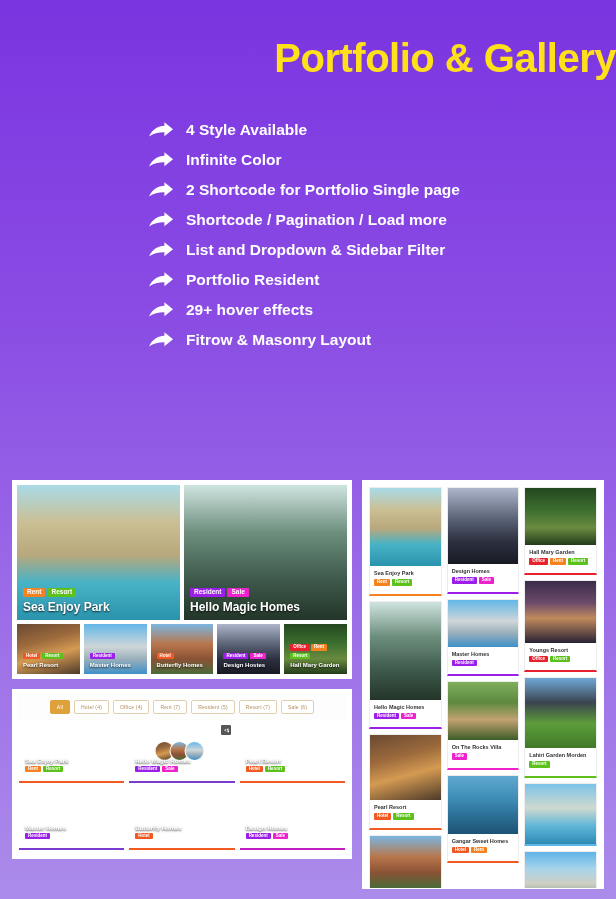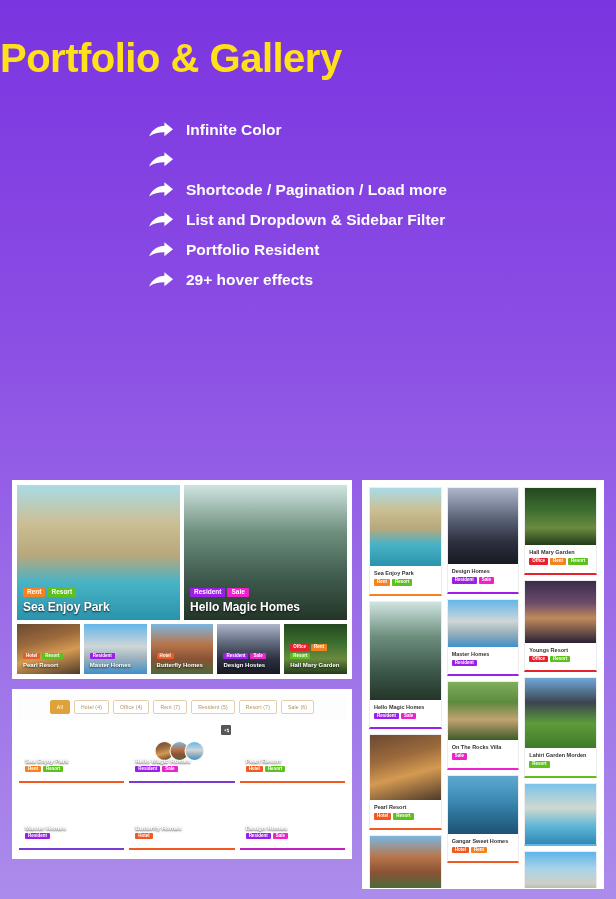--- a/index.html
+++ b/index.html
@@ -7,21 +7,21 @@
     width: 616px; height: 899px;
     font-family: "Liberation Sans", sans-serif;
     background: linear-gradient(180deg, #7b34e0 0%, #8a4ce4 35%, #9a6ae7 65%, #ab8ceb 100%);
     overflow: hidden;
     position: relative;
   }
 
   
   .hero { padding-top: 36px; }
   .hero-title {
-    text-align: left;
+    text-align: right;
     font-size: 40px;
     font-weight: bold;
     color: #ffe11b;
     letter-spacing: -0.5px;
     line-height: 1.1;
   }
 
   .features {
     margin: 38px 0 0 148px;
     display: flex;
@@ -156,28 +156,37 @@
 
 <div class="hero">
   <div class="hero-title">Portfolio &amp; Gallery</div>
   <div class="features" id="feature-list">
       <div class="feature-row">
         <span>
           <svg class="arrow-icon" viewBox="0 0 26 18">
             <path fill="#fff" d="M1 15.5c3.2-7.4 9.2-10.6 15.4-10.8V1.2L25 8.2l-8.6 7v-3.9C11 11.2 5.6 12.3 1 15.5z"></path>
           </svg>
         </span>
+        <span class="feature-label">4 Style Available</span>
+      </div>
+      <div class="feature-row">
+        <span>
+          <svg class="arrow-icon" viewBox="0 0 26 18">
+            <path fill="#fff" d="M1 15.5c3.2-7.4 9.2-10.6 15.4-10.8V1.2L25 8.2l-8.6 7v-3.9C11 11.2 5.6 12.3 1 15.5z"></path>
+          </svg>
+        </span>
         <span class="feature-label">Infinite Color</span>
       </div>
       <div class="feature-row">
         <span>
           <svg class="arrow-icon" viewBox="0 0 26 18">
             <path fill="#fff" d="M1 15.5c3.2-7.4 9.2-10.6 15.4-10.8V1.2L25 8.2l-8.6 7v-3.9C11 11.2 5.6 12.3 1 15.5z"></path>
           </svg>
         </span>
+        <span class="feature-label">2 Shortcode for Portfolio Single page</span>
       </div>
       <div class="feature-row">
         <span>
           <svg class="arrow-icon" viewBox="0 0 26 18">
             <path fill="#fff" d="M1 15.5c3.2-7.4 9.2-10.6 15.4-10.8V1.2L25 8.2l-8.6 7v-3.9C11 11.2 5.6 12.3 1 15.5z"></path>
           </svg>
         </span>
         <span class="feature-label">Shortcode / Pagination / Load more</span>
       </div>
       <div class="feature-row">
@@ -196,20 +205,28 @@
         </span>
         <span class="feature-label">Portfolio Resident</span>
       </div>
       <div class="feature-row">
         <span>
           <svg class="arrow-icon" viewBox="0 0 26 18">
             <path fill="#fff" d="M1 15.5c3.2-7.4 9.2-10.6 15.4-10.8V1.2L25 8.2l-8.6 7v-3.9C11 11.2 5.6 12.3 1 15.5z"></path>
           </svg>
         </span>
         <span class="feature-label">29+ hover effects</span>
+      </div>
+      <div class="feature-row">
+        <span>
+          <svg class="arrow-icon" viewBox="0 0 26 18">
+            <path fill="#fff" d="M1 15.5c3.2-7.4 9.2-10.6 15.4-10.8V1.2L25 8.2l-8.6 7v-3.9C11 11.2 5.6 12.3 1 15.5z"></path>
+          </svg>
+        </span>
+        <span class="feature-label">Fitrow &amp; Masonry Layout</span>
       </div>
     </div>
 </div>
 
 <div class="showcase">
 
   <div class="col-left">
 
     <div class="panel">
       <div class="p1-top" id="p1-hero">

